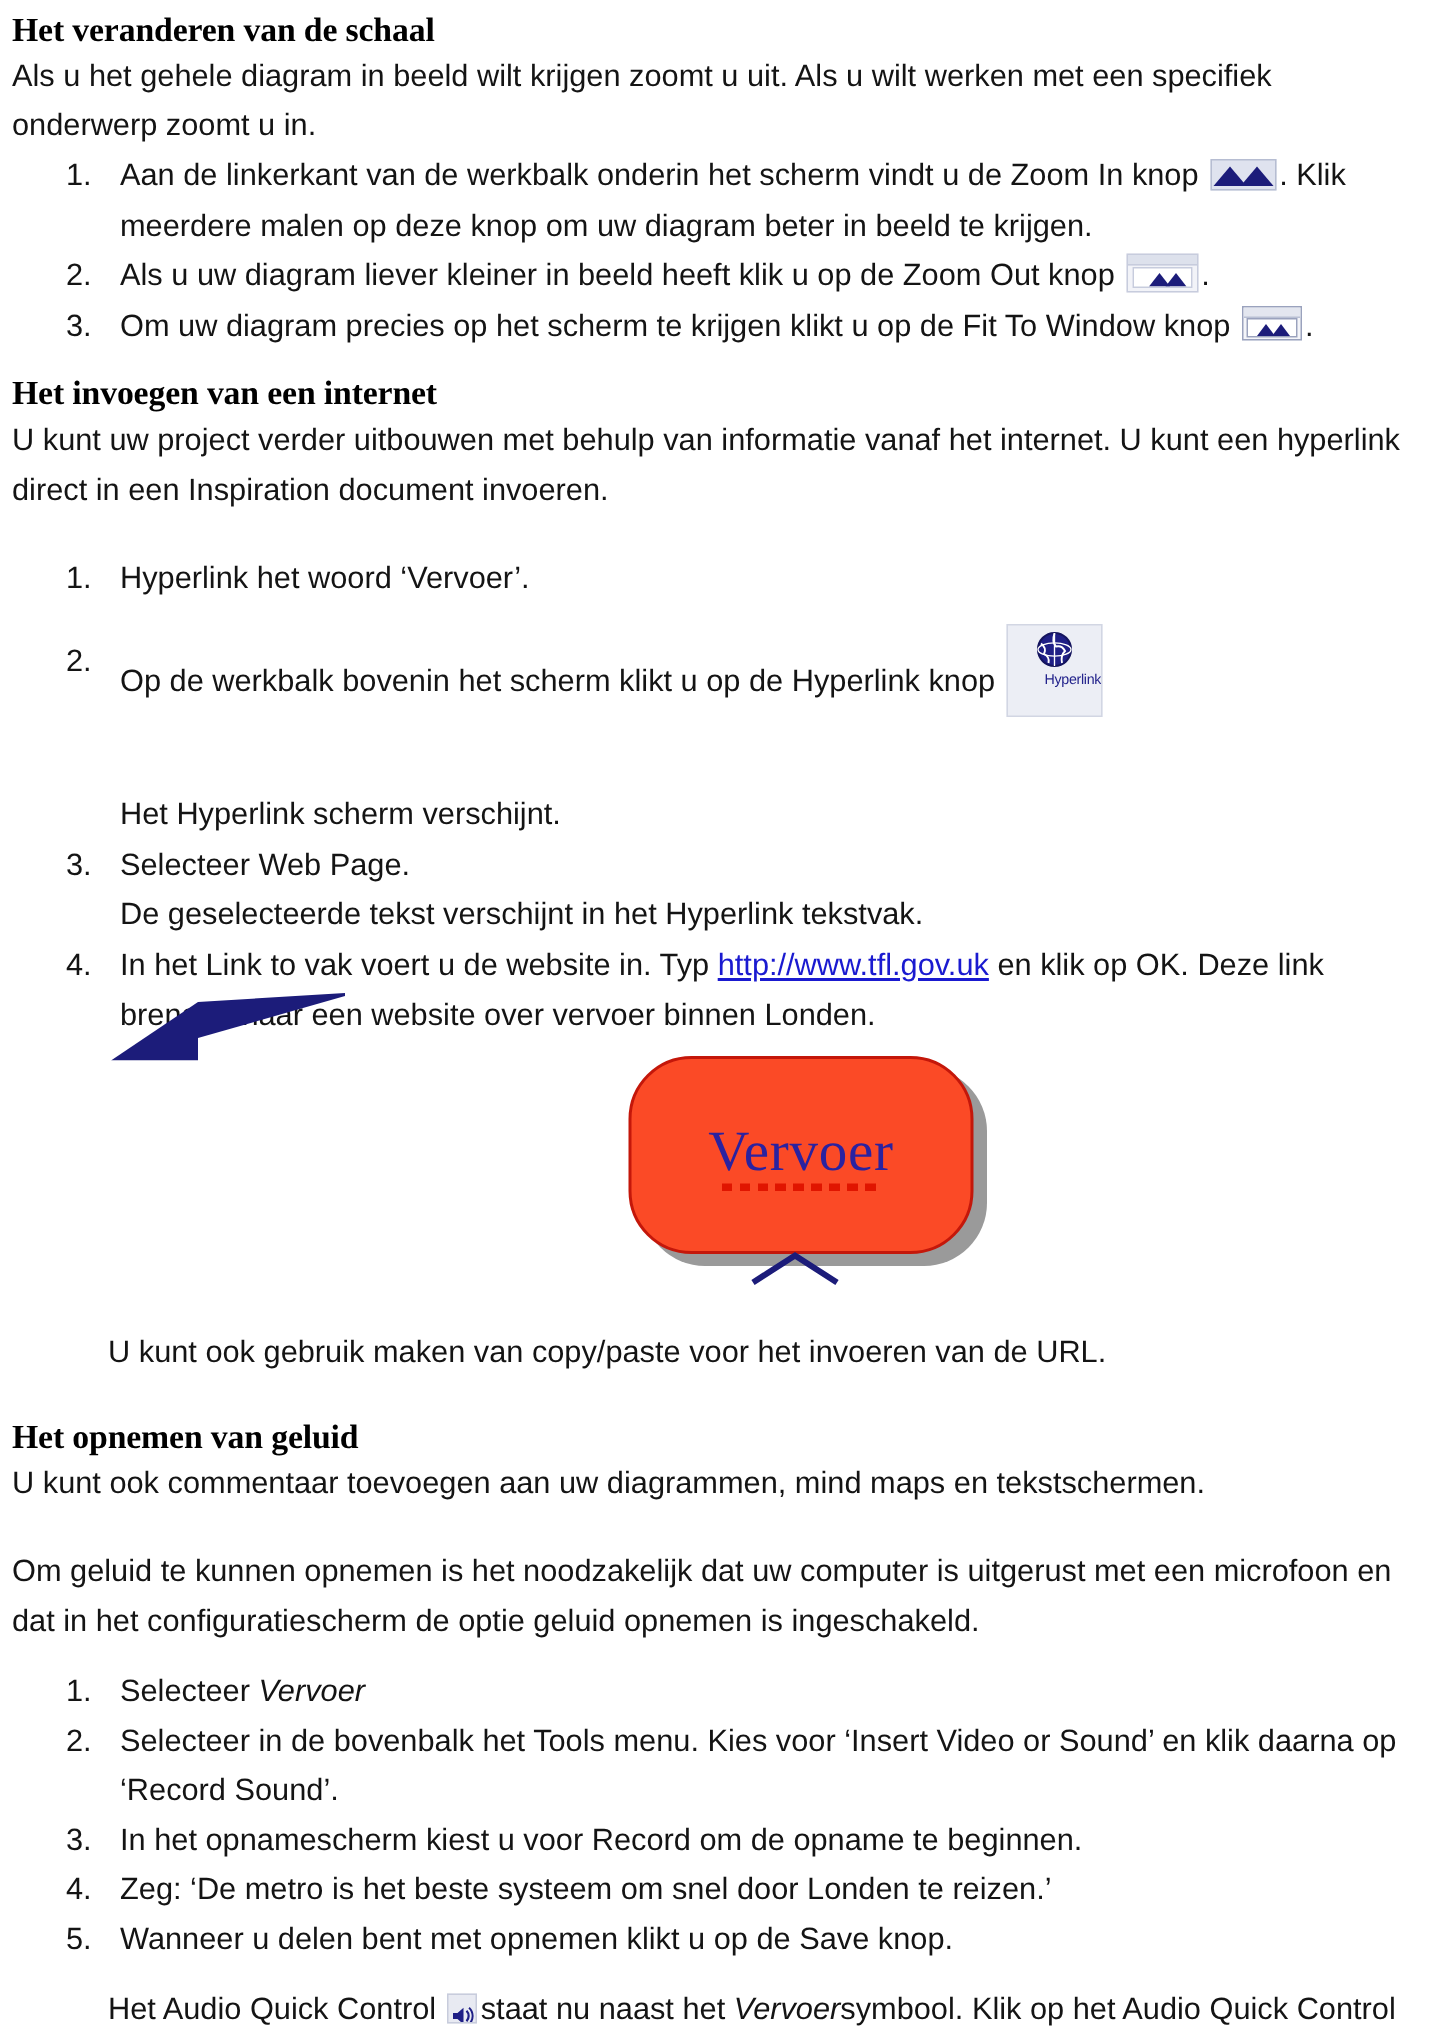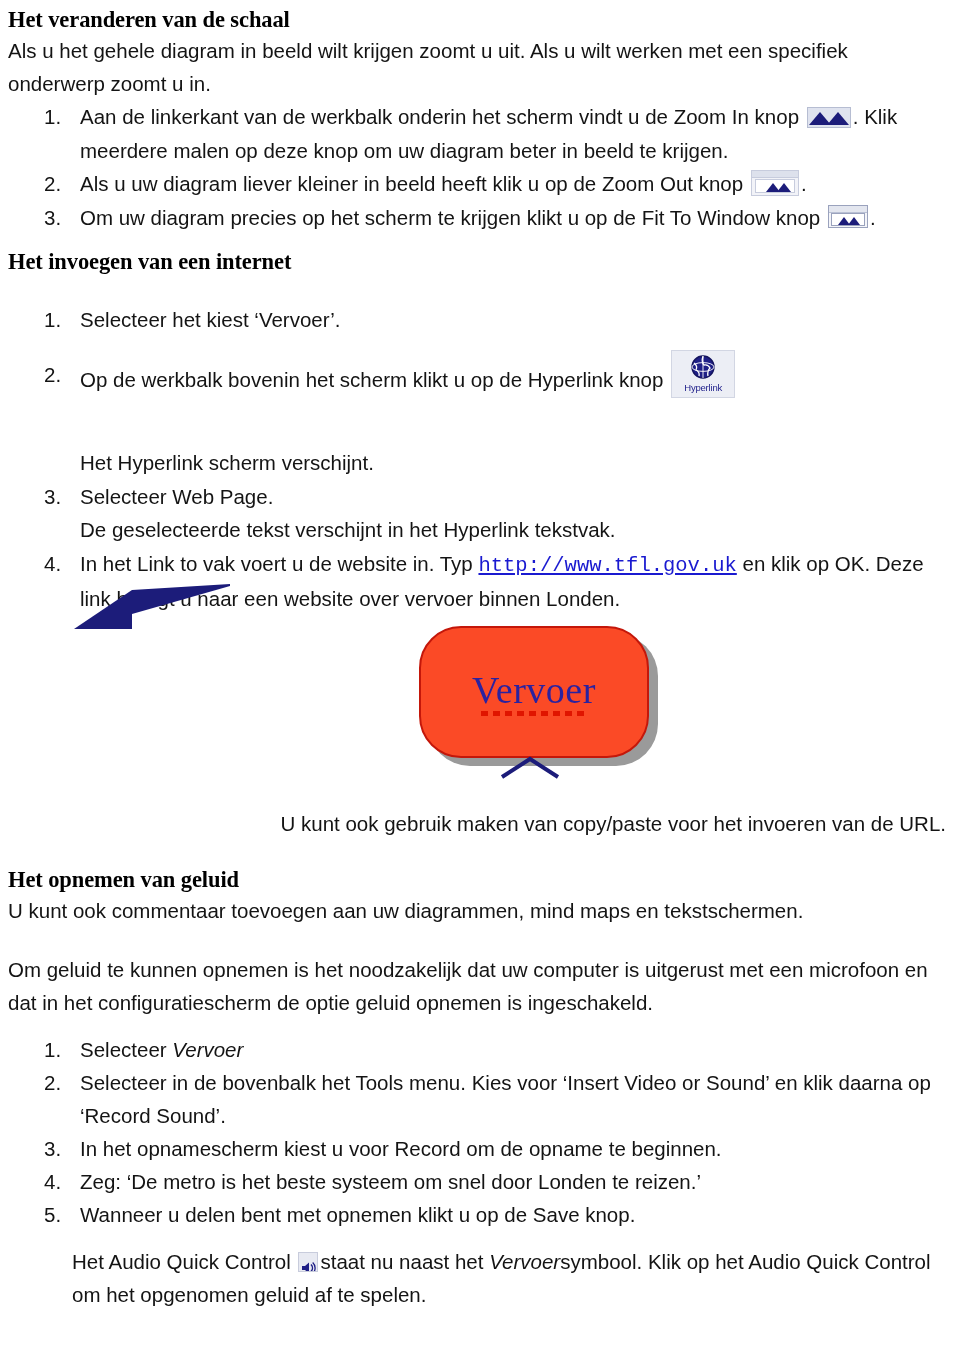--- a/index.html
+++ b/index.html
@@ -70,21 +70,20 @@
     padding-left: 72px;
     color: #141414;
   }
 
   .italic { font-style: italic; }
 
   a.weblink {
     color: #1a1ad0;
     text-decoration: underline;
     text-underline-offset: 2px;
-    font-family: Liberation Mono, monospace;
   }
 
   
   .icon-inline {
     display: inline-block;
     vertical-align: middle;
     position: relative;
     margin: 0 2px;
   }
 
@@ -177,27 +176,27 @@
     border-left: 6px solid transparent;
     border-right: 6px solid transparent;
     border-bottom: 8px solid #1c1c7a;
   }
   .ic-fitwin .m1 { left: 6px; }
   .ic-fitwin .m2 { left: 16px; }
 
   
   .ic-hyperlink {
     width: 64px;
-    height: 48px;
+    height: 62px;
     background: #eceef5;
     border: 1px solid #d2d6e3;
     box-sizing: border-box;
     vertical-align: middle;
     top: -8px;
-    text-align: center;
+    text-align: right;
     overflow: hidden;
   }
   .ic-hyperlink .globe {
     margin: 2px auto 0;
     display: block;
   }
   .ic-hyperlink .cap {
     display: block;
     font-family: "Liberation Sans", sans-serif;
     font-size: 9.5px;
@@ -316,27 +315,28 @@
           <span class="mtn m2"></span>
         </span>
       </span><span>.</span>
     </li>
   </ol>
 
   <div class="spacer-sm"></div>
 
   <h2 class="section-heading">Het invoegen van een internet</h2>
 
+  <p class="body-text">U kunt uw project verder uitbouwen met behulp van informatie vanaf het internet. U kunt een hyperlink direct in een Inspiration document invoeren.</p>
 
   <div class="spacer-md"></div>
 
   <ol class="num-list">
 
     <li>
-      <span class="marker">1.</span><span>Selecteer het kiest ‘Vervoer’.</span>
+      <span class="marker">1.</span><span>Hyperlink het woord ‘Vervoer’.</span>
     </li>
 
     <li style="margin-top:22px;">
       <span class="marker">2.</span><span>Op de werkbalk bovenin het scherm klikt u op de Hyperlink knop</span>
       <span class="icon-inline ic-hyperlink">
         <svg class="globe" width="30" height="30" viewBox="0 0 30 30">
           <circle cx="15" cy="14" r="11" fill="#1f1f86"></circle>
           <circle cx="15" cy="14" r="11" fill="none" stroke="#14145e" stroke-width="1.4"></circle>
           <path d="M6 10 Q10 13 8 17 Q12 19 11 23" fill="none" stroke="#ffffff" stroke-width="1.3"></path>
           <path d="M15 3.2 Q13 9 16 12 Q20 11 22 15 Q19 18 20 23" fill="none" stroke="#ffffff" stroke-width="1.3"></path>
@@ -373,21 +373,21 @@
         <div class="verv-label">Vervoer</div>
         <div class="verv-dash"></div>
       </div>
     </div>
 
     <svg width="60" height="24" viewBox="0 0 60 24" style="position:absolute; left:500px; top:140px;">
       <path d="M2 21 L30 3 L58 21" fill="none" stroke="#1c1c7a" stroke-width="4"></path>
     </svg>
   </div>
 
-  <p class="body-text" style="padding-left:64px; margin-top:-4px;text-align:right;">U kunt ook gebruik maken van copy/paste voor het invoeren van de URL.</p>
+  <p class="body-text" style="padding-left:64px; margin-top:-4px;">U kunt ook gebruik maken van copy/paste voor het invoeren van de URL.</p>
 
   <div class="spacer-md"></div>
 
   <h2 class="section-heading">Het opnemen van geluid</h2>
 
   <p class="body-text">U kunt ook commentaar toevoegen aan uw diagrammen, mind maps en tekstschermen.</p>
 
   <div class="spacer-md"></div>
 
   <p class="body-text">Om geluid te kunnen opnemen is het noodzakelijk dat uw computer is uitgerust met een microfoon en dat in het configuratiescherm de optie geluid opnemen is ingeschakeld.</p>

